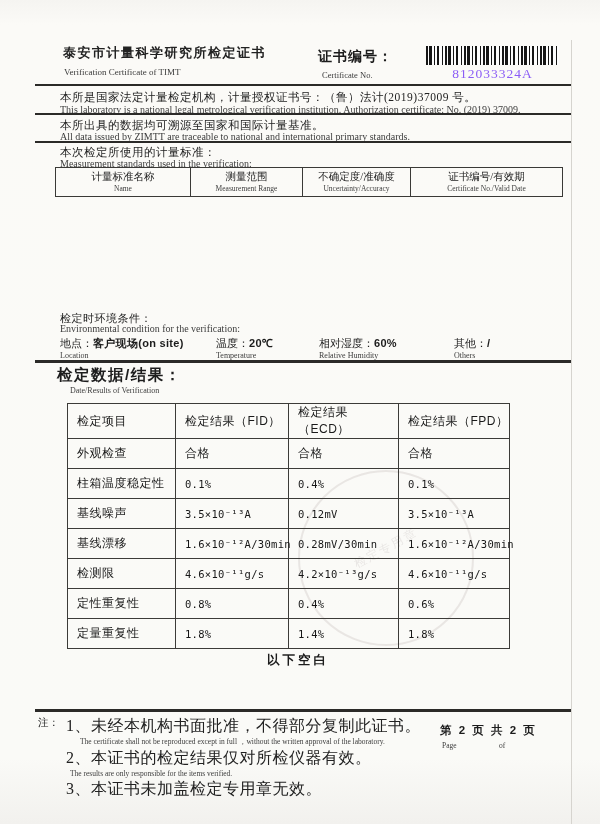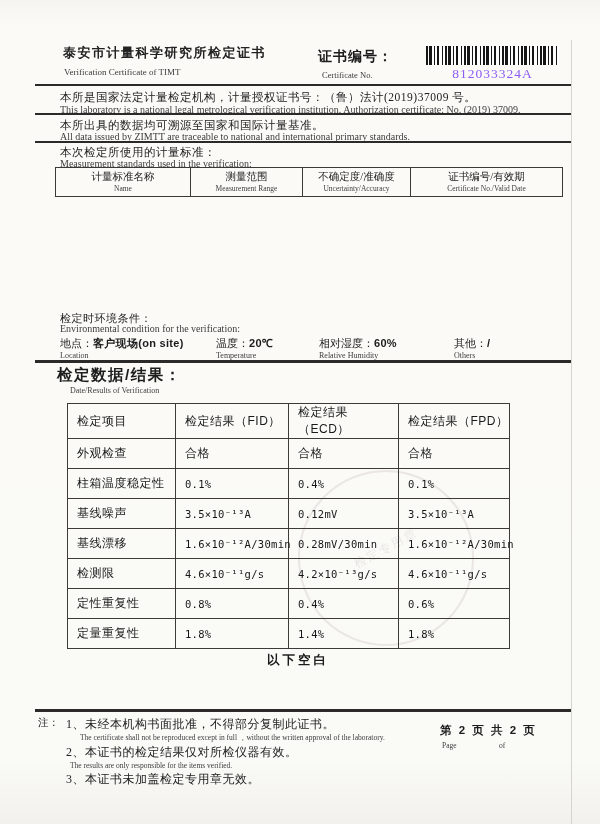--- a/index.html
+++ b/index.html
@@ -49,21 +49,21 @@
   .res-table tr.hdr td{height:30px;}
   .res-item{font-family:"Liberation Sans","DejaVu Sans",sans-serif;font-size:12px;letter-spacing:.5px;color:#1a1a1a;}
   .res-val{font-family:"DejaVu Sans Mono",monospace;font-size:10.5px;letter-spacing:.3px;color:#161616;}
   
   .stamp{left:298px;top:470px;width:172px;height:172px;border:2px solid rgba(165,152,148,.20);border-radius:50%;}
   .stamp-inner{position:absolute;left:22px;top:68px;width:128px;transform:rotate(-28deg);
     font-size:12px;color:rgba(150,138,135,.16);letter-spacing:2px;text-align:center;font-family:"Liberation Sans",sans-serif;}
   .blank-note{left:0;top:652px;width:596px;text-align:center;font-family:"Liberation Sans",sans-serif;font-size:12.5px;font-weight:bold;letter-spacing:3px;}
   
   .notes{left:38px;top:716px;width:400px;}
-  .note-cn{font-size:12px;letter-spacing:.5px;color:#222;}
+  .note-cn{font-size:16px;letter-spacing:.5px;color:#222;}
   .note-en{font-size:7.5px;color:#3c3c3c;margin:0 0 1px 30px;}
   .note-indent{margin-left:28px;}
   .notes-label{position:absolute;left:0;top:0;font-size:10.5px;}
   .page-cn{left:440px;top:723px;font-family:"Liberation Sans",sans-serif;font-size:11.5px;font-weight:bold;letter-spacing:2px;}
   .page-en1{left:442px;top:741px;font-size:7.5px;color:#3c3c3c;}
   .page-en2{left:499px;top:741px;font-size:7.5px;color:#3c3c3c;}
 </style>
 </head>
 <body>
 

